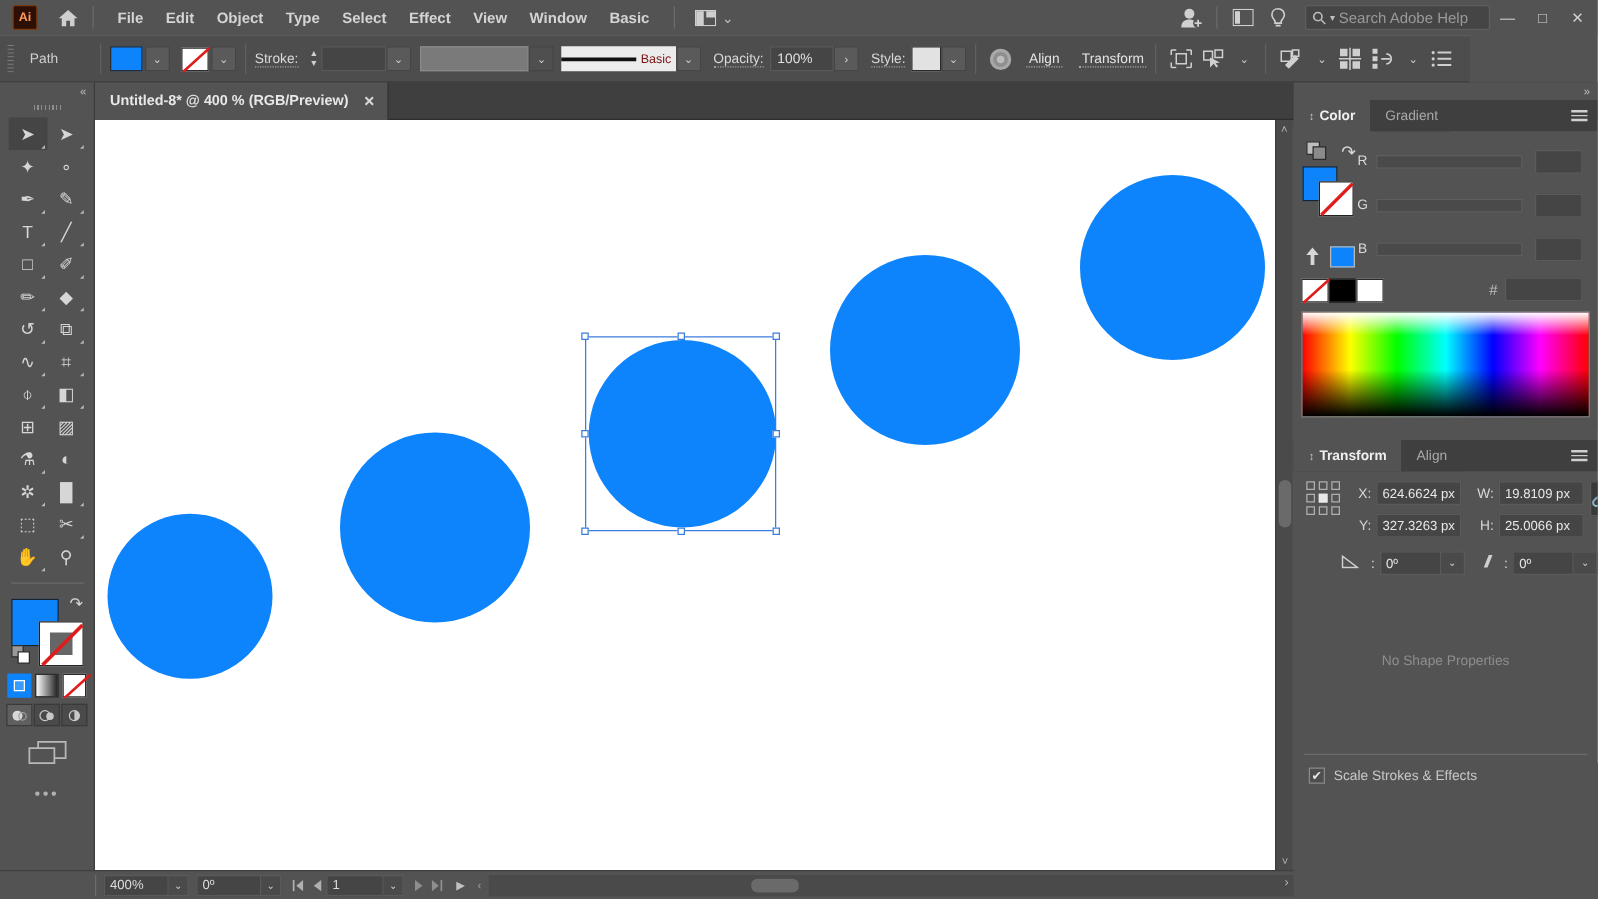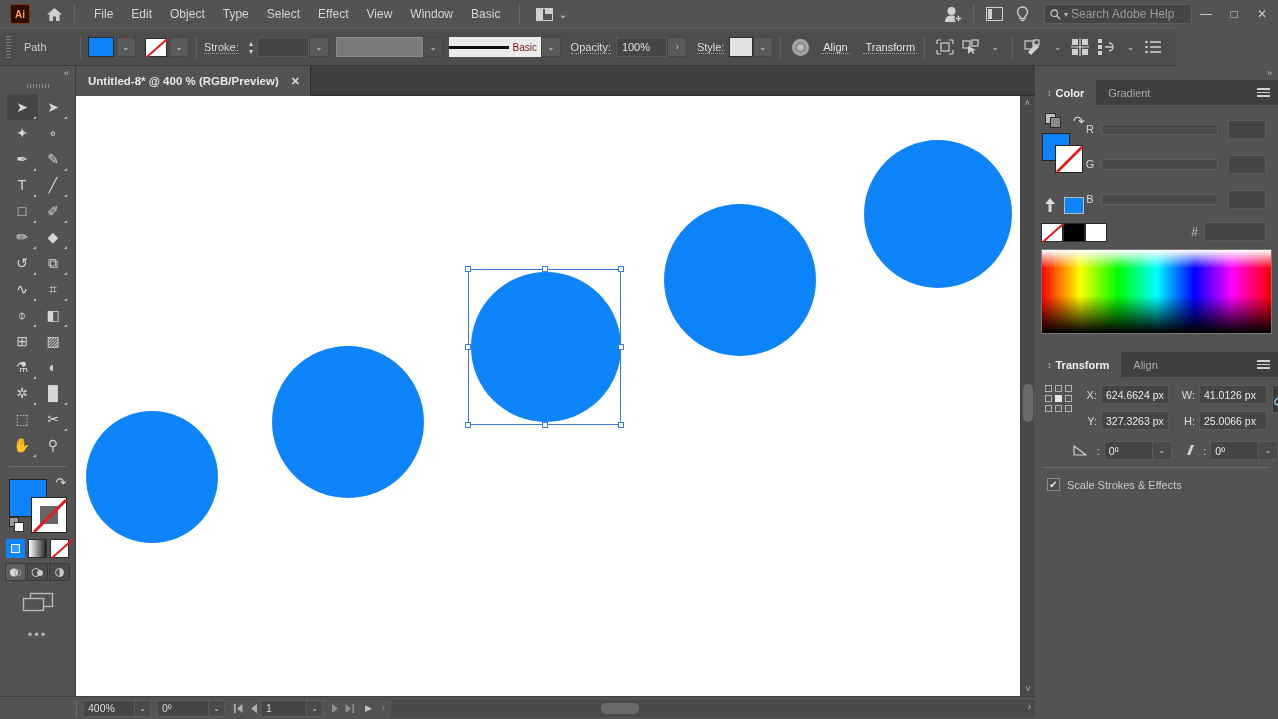--- a/index.html
+++ b/index.html
@@ -22,21 +22,21 @@
   }
   .ai-logo {
     width: 20px; height: 20px; margin-left: 10px;
     background: #2e0f05; border: 1px solid #7a3a12; border-radius: 2px;
     color: #ff9a5c; font-size: 10px; font-weight: bold;
     display: flex; align-items: center; justify-content: center;
   }
   .home-icon { margin-left: 14px; width: 20px; height: 20px; display:flex; align-items:center; justify-content:center; }
   .menu-sep { width: 1px; height: 18px; background: #6b6b6b; margin: 0 10px; }
   .menu-item {
-    padding: 4px 9px; color: #d4d4d4; font-size: 12px; white-space: nowrap;
+    padding: 4px 9px; color: #d4d4d4; font-size: 12px; white-space: nowrap; font-weight: bold;
   }
   .ws-switch { display: flex; align-items: center; gap: 5px; padding: 2px 6px; }
   .menubar-right { margin-left: auto; display: flex; align-items: center; padding-right: 2px; }
   .search-box {
     width: 148px; height: 20px; background: #454545; border: 1px solid #5e5e5e;
     border-radius: 2px; display: flex; align-items: center; gap: 3px;
     padding: 0 5px; margin-left: 8px;
   }
   .search-box .ph { color: #9a9a9a; font-size: 12px; }
   .wbtn { width: 28px; height: 22px; display:flex; align-items:center; justify-content:center; color:#d0d0d0; font-size: 12px; }
@@ -728,21 +728,21 @@
               <i></i>
               <i></i>
               <i></i>
               <i></i>
           </div>
           <div style="flex:1;">
             <div class="tf-row">
               <span class="tf-lbl">X:</span>
               <div class="tf-in">624.6624 px</div>
               <span class="tf-lbl" style="margin-left:6px;">W:</span>
-              <div class="tf-in">41.0126 px</div>
+              <div class="tf-in">19.8109 px</div>
             </div>
             <div class="tf-row">
               <span class="tf-lbl">Y:</span>
               <div class="tf-in">327.3263 px</div>
               <span class="tf-lbl" style="margin-left:6px;">H:</span>
               <div class="tf-in">25.0066 px</div>
             </div>
           </div>
           <div class="link-btn">🔗</div>
         </div>
@@ -760,20 +760,21 @@
             <svg width="12" height="12" viewBox="0 0 12 12">
                 <path d="M3 11 L7 1 L10 1 L6 11 Z" fill="#d0d0d0"></path>
               </svg>
           </span>
           <span class="tf-lbl" style="width:6px;">:</span>
           <div class="ang-in">0º</div>
           <div class="ang-dd">⌄</div>
         </div>
       </div>
 
+      <div class="noshape">No Shape Properties</div>
 
       <div class="panel-div"></div>
 
       <div class="chk-row">
         <div class="chkbox">
             <span>✔</span>
           </div>
         <span>Scale Strokes &amp; Effects</span>
       </div>
     </div>

